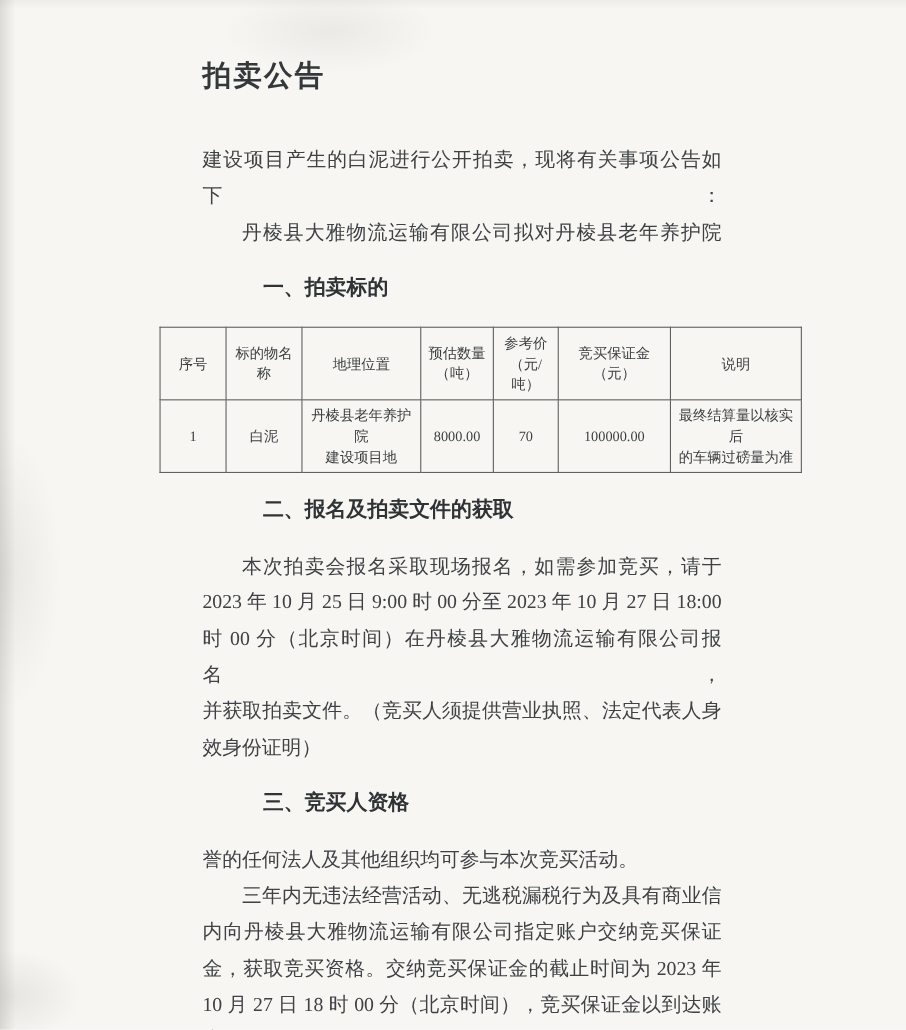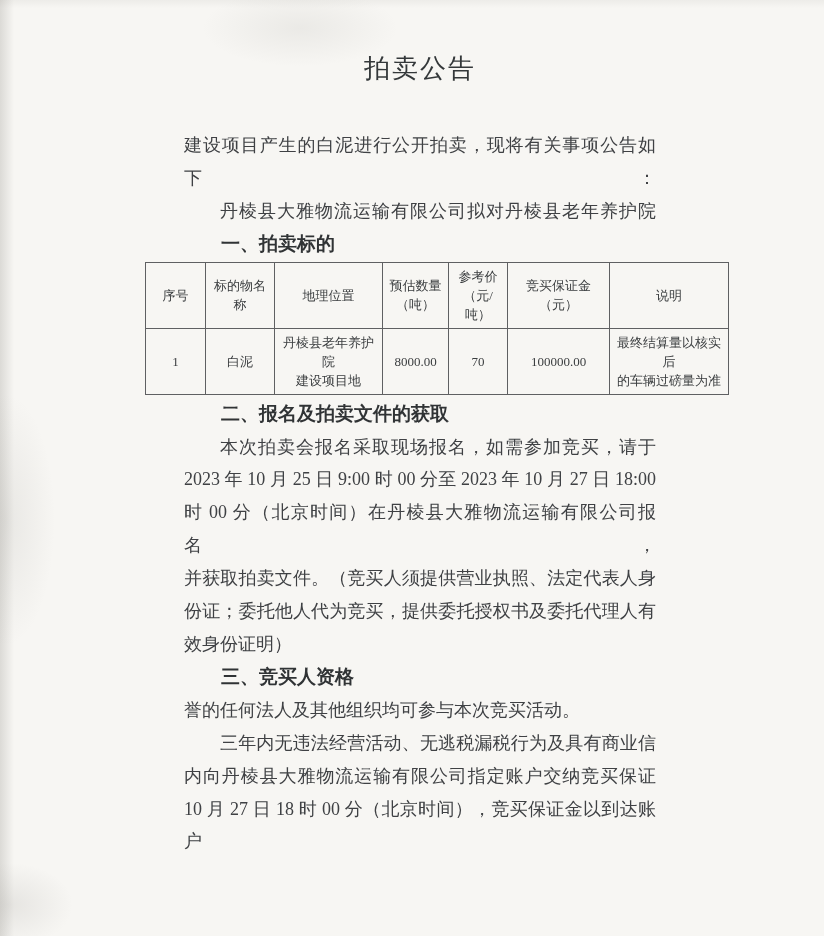--- a/index.html
+++ b/index.html
@@ -13,24 +13,23 @@
       linear-gradient(90deg, rgba(148,146,140,0.28), rgba(148,146,140,0) 14px),
       linear-gradient(180deg, rgba(148,146,140,0.10), rgba(148,146,140,0) 8px),
       #f7f6f3;
     overflow:hidden;
     color:#3f4144;
     font-family:"Liberation Serif","DejaVu Serif",serif;
   }
   .title{
     width:472px;
     margin:52px 0 0 184px;
-    text-align:center;
     font-size:26px;
     line-height:33px;
-    font-weight:400;
+    font-weight:700;
     letter-spacing:2px;
     color:#34383a;
   }
   .body-col{
     width:472px;
     margin:44px 0 0 184px;
     font-size:18px;
     line-height:32.9px;
   }
   .ln{
@@ -38,21 +37,21 @@
     overflow:hidden;
   }
   .just{
     text-align:justify;
     text-align-last:justify;
   }
   .ind{
     text-indent:2em;
   }
   .sec{
-    margin:0;
+    margin:18px;
     padding-left:37px;
     font-size:19px;
     line-height:32.9px;
     font-weight:700;
     color:#303335;
     font-family:"Liberation Sans","DejaVu Sans",sans-serif;
   }
   table.lot-table{
     table-layout:fixed;
     border-collapse:collapse;
@@ -120,26 +119,26 @@
       </tr>
     </tbody>
       </table>
 
     <h2 class="sec">二、报名及拍卖文件的获取</h2>
 
     <p class="ln just ind">本次拍卖会报名采取现场报名，如需参加竞买，请于</p>
     <p class="ln just">2023 年 10 月 25 日 9:00 时 00 分至 2023 年 10 月 27 日 18:00</p>
     <p class="ln just">时 00 分（北京时间）在丹棱县大雅物流运输有限公司报名，</p>
     <p class="ln just">并获取拍卖文件。（竞买人须提供营业执照、法定代表人身</p>
-    <p class="ln just">份证；委托他人代为竞买，提供委托授权书及委托代理人有</p>
     <p class="ln">效身份证明）</p>
 
     <h2 class="sec">三、竞买人资格</h2>
 
     <p class="ln">誉的任何法人及其他组织均可参与本次竞买活动。</p>
     <p class="ln just ind">三年内无违法经营活动、无逃税漏税行为及具有商业信</p>
 
 
     <p class="ln just">内向丹棱县大雅物流运输有限公司指定账户交纳竞买保证</p>
+    <p class="ln just">金，获取竞买资格。交纳竞买保证金的截止时间为 2023 年</p>
     <p class="ln just">10 月 27 日 18 时 00 分（北京时间），竞买保证金以到达账户</p>
 
   </div>
 </div>
 
 </body></html>

